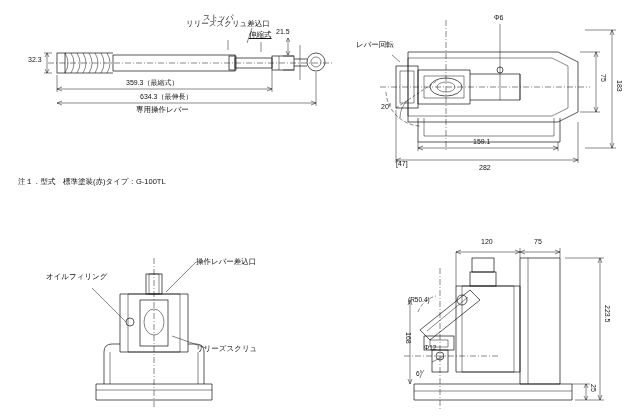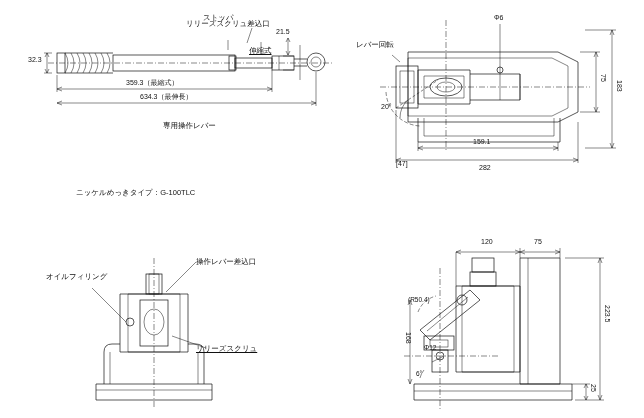--- a/index.html
+++ b/index.html
@@ -199,41 +199,41 @@
 
     <path class="thin" d="M420 378 A 18 18 0 0 1 424 370"></path>
 
     <path class="thin" d="M418 312 A 26 26 0 0 1 436 296" stroke-dasharray="4 2"></path>
 
     <path class="lead" d="M444 356 L432 362"></path>
   </svg>
 
   <div class="lbl jp" style="left:186px;top:20px;">リリーズスクリュ差込口</div>
   <div class="lbl jp" style="left:203px;top:14px;">ストッパ</div>
-  <div class="lbl jp" style="left:249px;top:47px;text-decoration:underline;">伸縮式</div>
+  <div class="lbl jp" style="left:249px;top:31px;text-decoration:underline;">伸縮式</div>
   <div class="lbl" style="left:28px;top:56px;">32.3</div>
   <div class="lbl" style="left:276px;top:28px;">21.5</div>
   <div class="lbl" style="left:126px;top:79px;">359.3（最縮式）</div>
   <div class="lbl" style="left:140px;top:93px;">634.3（最伸長）</div>
-  <div class="lbl jp" style="left:136px;top:122px;margin-left:27px;">専用操作レバー</div>
-
-  <div class="notes" style="left:76px;top:187px;">ニッケルめっきタイプ：G-100TLC</div>
+  <div class="lbl jp" style="left:136px;top:106px;">専用操作レバー</div>
+
+  <div class="notes" style="left:18px;top:176px;">注１．型式　標準塗装(赤)タイプ：G-100TL</div>
 
   <div class="lbl jp" style="left:356px;top:41px;text-align:right;">レバー回転</div>
   <div class="lbl" style="left:494px;top:14px;">Φ6</div>
   <div class="lbl" style="left:479px;top:164px;">282</div>
   <div class="lbl" style="left:473px;top:138px;">159.1</div>
   <div class="lbl" style="left:396px;top:160px;">[47]</div>
   <div class="lbl vert" style="left:615px;top:80px;">183</div>
   <div class="lbl vert" style="left:599px;top:74px;">75</div>
   <div class="lbl" style="left:381px;top:103px;">20°</div>
 
   <div class="lbl jp" style="left:46px;top:273px;">オイルフィリング</div>
   <div class="lbl jp" style="left:196px;top:258px;">操作レバー差込口</div>
-  <div class="lbl jp" style="left:196px;top:345px;text-decoration:underline;">リリーズスクリュ</div>
+  <div class="lbl jp" style="left:196px;top:345px;">リリーズスクリュ</div>
 
   <div class="lbl" style="left:481px;top:238px;">120</div>
   <div class="lbl" style="left:534px;top:238px;">75</div>
   <div class="lbl vert" style="left:603px;top:305px;">223.5</div>
   <div class="lbl vert" style="left:404px;top:332px;">168</div>
   <div class="lbl vert" style="left:589px;top:384px;">25</div>
   <div class="lbl small" style="left:408px;top:296px;">(R50.4)</div>
   <div class="lbl small" style="left:424px;top:344px;">Φ12</div>
   <div class="lbl small" style="left:416px;top:370px;">6°</div>
 

